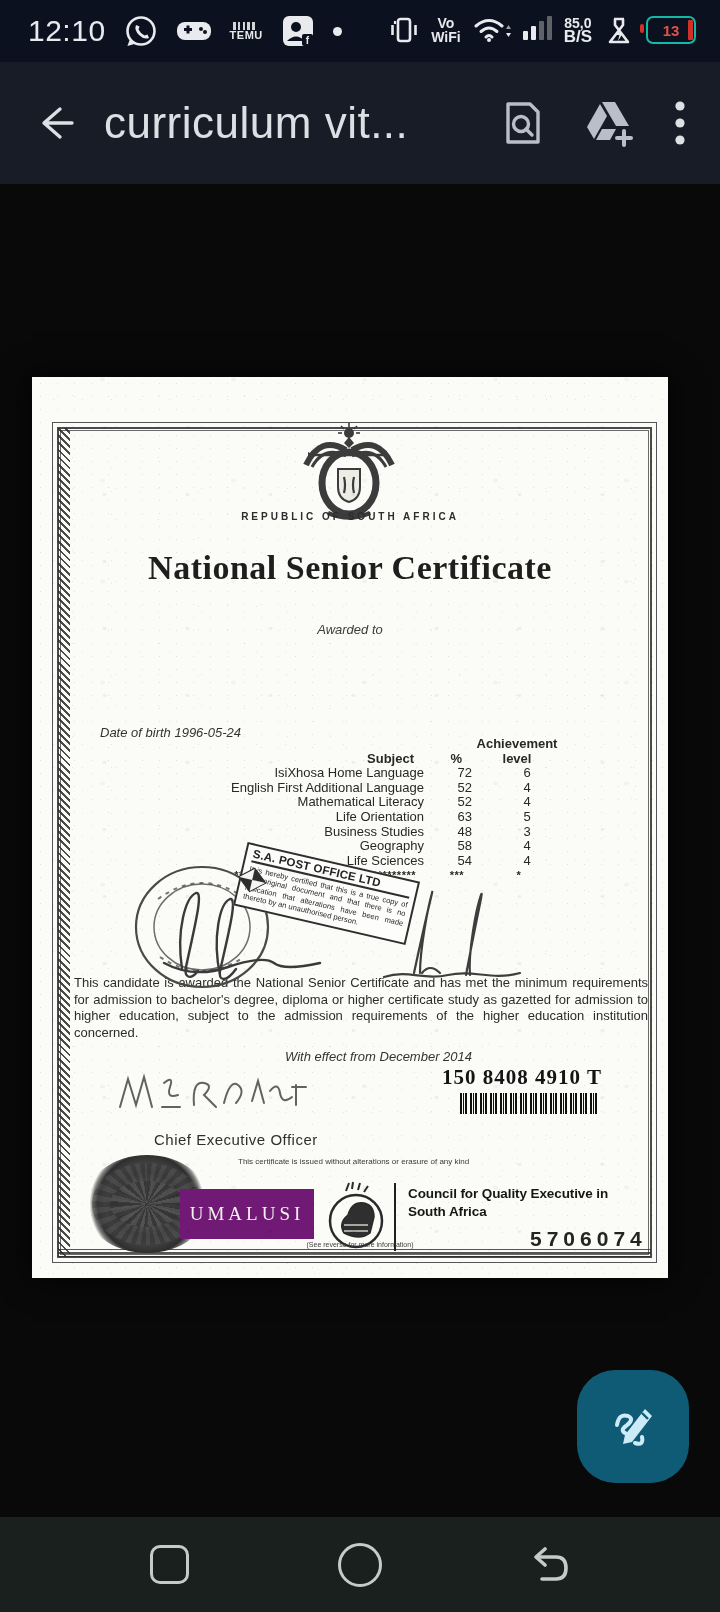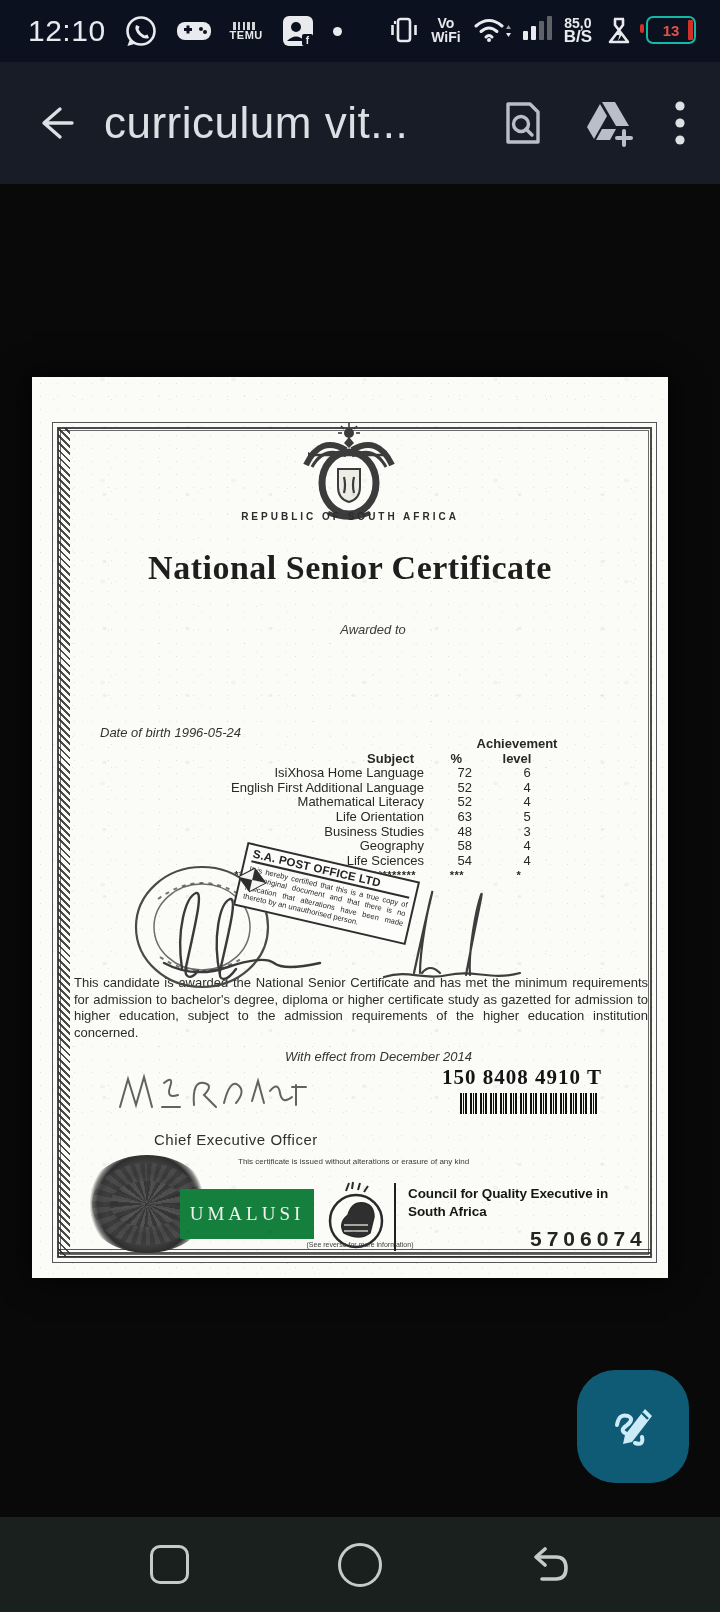--- a/index.html
+++ b/index.html
@@ -48,21 +48,21 @@
     background-size:83px 67px,131px 101px;background-position:31px 17px,5px 53px;}
   .frame{position:absolute;left:25px;top:50px;right:16px;bottom:20px;border:2px solid #4a4a4a;
     outline:1px solid #555;outline-offset:4px;box-shadow:inset 0 0 0 1px #fbfbf8, inset 0 0 0 2px #6a6a6a;}
   .hatchL{position:absolute;left:26px;top:51px;bottom:21px;width:12px;opacity:.85;
     background:repeating-linear-gradient(45deg,#2c2c2c 0 2px,transparent 2px 5px);}
   .hatchB{position:absolute;left:26px;right:17px;bottom:21px;height:9px;opacity:.8;
     background:repeating-linear-gradient(0deg,#2c2c2c 0 1.5px,transparent 1.5px 3.5px);}
   .ctr{position:absolute;left:0;width:636px;text-align:center;}
   .republic{top:134px;font-size:10px;font-weight:700;letter-spacing:3px;color:#2c2c2c;}
   .cert-title{top:164px;font-family:"Liberation Serif",serif;font-size:34px;font-weight:600;color:#1e1e1e;letter-spacing:.5px;margin-top:8px;}
-  .awarded{top:245px;font-style:italic;font-size:13px;color:#3c3c3c;padding-left:23px;}
+  .awarded{top:245px;font-style:italic;font-size:13px;color:#3c3c3c;}
   .recip{top:274px;font-family:"Liberation Serif",serif;font-size:21px;font-weight:700;letter-spacing:1px;color:#1b1b1b;}
   .dob{position:absolute;left:68px;top:348px;font-style:italic;font-size:13px;color:#333;}
   .results{position:absolute;left:86px;top:360px;width:470px;font-size:13px;color:#282828;}
   .rrow{display:flex;line-height:14.6px;}
   .rsub{width:296px;text-align:right;}
   .rpct{width:48px;text-align:right;}
   .rlvl{width:110px;text-align:center;}
   .rhead{font-weight:700;}
   .rhead .rsub,.rhead .rpct{align-self:flex-end;}
   .rrow .indent{padding-left:10px;}
@@ -77,21 +77,21 @@
     repeating-linear-gradient(90deg,#111 0 1px,transparent 1px 5px);}
   .ceo{position:absolute;left:122px;top:754px;font-size:15px;color:#2f2f2f;letter-spacing:.5px;}
   .issuenote{position:absolute;left:206px;top:780px;font-size:8px;color:#3a3a3a;white-space:nowrap;}
   .seal{position:absolute;left:52px;top:778px;width:126px;height:98px;border-radius:50%;
     background:radial-gradient(circle at 50% 50%,#474747 0 28%,#343434 40%,#3f3f3f 52%,#2e2e2e 62%,rgba(40,40,40,.55) 68%,transparent 72%);
     filter:blur(.4px);}
   .seal:before{content:"";position:absolute;inset:8px;border-radius:50%;
     background:repeating-conic-gradient(#3c3c3c 0 7deg,#575757 7deg 14deg);opacity:.5;}
   .seal:after{content:"";position:absolute;inset:26px;border-radius:50%;
     background:repeating-conic-gradient(#2f2f2f 0 11deg,#555 11deg 22deg);opacity:.6;}
-  .ubox{position:absolute;left:148px;top:812px;width:134px;height:50px;background:#15803d;
+  .ubox{position:absolute;left:148px;top:812px;width:134px;height:50px;background:#701a75;
     display:flex;align-items:center;justify-content:center;}
   .ubox span{color:#f2f2ee;font-family:"Liberation Serif",serif;font-size:19px;letter-spacing:4px;}
   .divline{position:absolute;left:362px;top:806px;width:2px;height:68px;background:#1f1f1f;}
   .council{position:absolute;left:376px;top:808px;font-size:13.5px;font-weight:700;color:#161616;
     line-height:17.5px;letter-spacing:-.1px;white-space:nowrap;}
   .serial{position:absolute;left:498px;top:850px;font-size:21px;font-weight:700;color:#242424;letter-spacing:5px;}
   .revnote{position:absolute;left:238px;top:864px;width:180px;text-align:center;font-size:7px;color:#3d3d3d;}
   .postamp{position:absolute;left:206px;top:484px;width:162px;background:rgba(253,253,251,.96);
     border:2.5px solid #2e2e2e;transform:rotate(13deg);padding:2px 5px 5px 6px;z-index:3;}
   .postamp .pt{font-size:11.5px;font-weight:700;color:#222;border-bottom:2px solid #2e2e2e;

